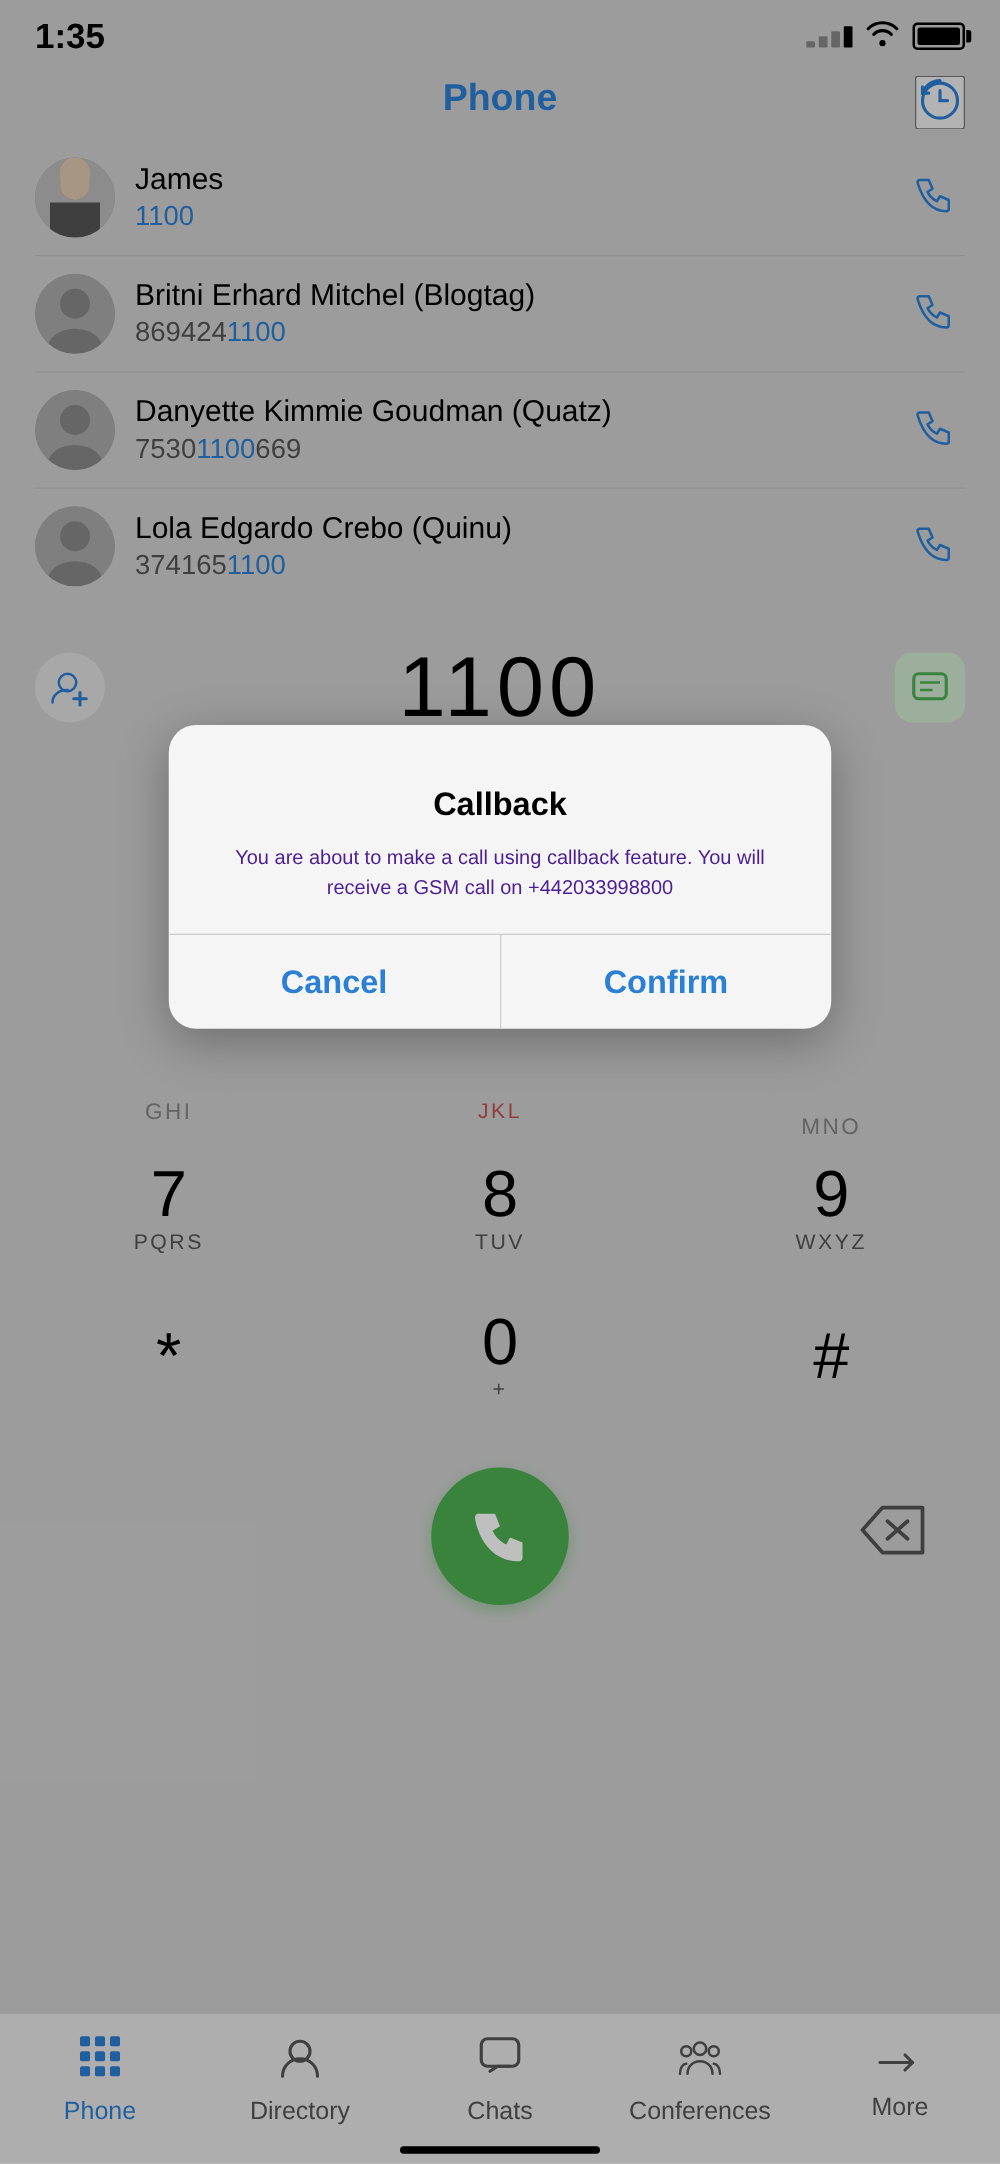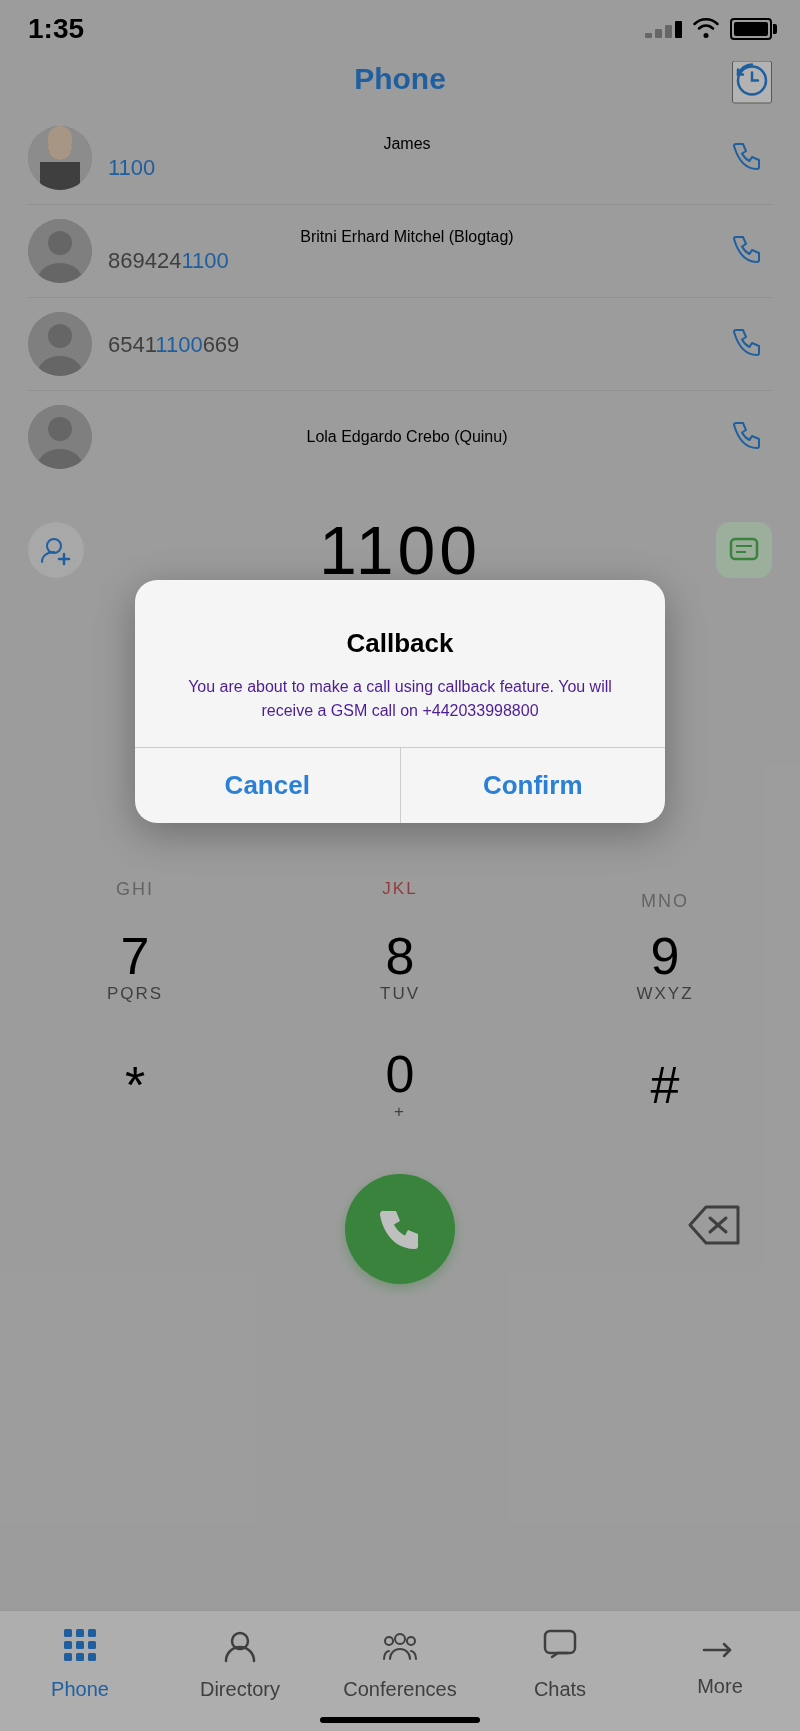--- a/index.html
+++ b/index.html
@@ -86,24 +86,23 @@
     }
     .contact-item:last-child { border-bottom: none; }
     .avatar {
       width: 64px; height: 64px; border-radius: 50%;
       background: #aaa; flex-shrink: 0;
       display: flex; align-items: center; justify-content: center;
       overflow: hidden;
     }
     .contact-info { flex: 1; }
     .contact-name {
-      font-size: 16px;
+      font-size: 24px;
       color: #000;
       font-weight: 400;
-      text-align: center;
     }
     .contact-number {
       font-size: 22px;
       color: #555;
       margin-top: 2px;
     }
     .contact-number .highlight {
       color: #2B7FD4;
     }
     .call-btn {
@@ -385,41 +384,45 @@
 
   <div class="contact-item">
     <div class="avatar">
       <svg width="64" height="64" viewBox="0 0 64 64">
         <circle cx="32" cy="32" r="32" fill="#aaa"></circle>
         <circle cx="32" cy="24" r="12" fill="#888"></circle>
         <ellipse cx="32" cy="60" rx="22" ry="16" fill="#888"></ellipse>
       </svg>
     </div>
     <div class="contact-info">
+      <div class="contact-name">Danyette Kimmie Goudman (Quatz)</div>
       <div class="contact-number">
-        <span>6541</span><span class="highlight">1100</span><span>669</span>
+        <span>7530</span><span class="highlight">1100</span><span>669</span>
       </div>
     </div>
     <button class="call-btn">
       <svg width="34" height="34" viewBox="0 0 34 34" fill="none">
         <path d="M6 4h7l3 7-4 2.5c1.5 3 4.5 6 7.5 7.5L22 17l7 3v7a2 2 0 0 1-2 2C10 29 5 9 4 6a2 2 0 0 1 2-2z" stroke="#2B7FD4" stroke-width="2" fill="none" stroke-linejoin="round"></path>
       </svg>
     </button>
   </div>
 
   <div class="contact-item">
     <div class="avatar">
       <svg width="64" height="64" viewBox="0 0 64 64">
         <circle cx="32" cy="32" r="32" fill="#aaa"></circle>
         <circle cx="32" cy="24" r="12" fill="#888"></circle>
         <ellipse cx="32" cy="60" rx="22" ry="16" fill="#888"></ellipse>
       </svg>
     </div>
     <div class="contact-info">
       <div class="contact-name">Lola Edgardo Crebo (Quinu)</div>
+      <div class="contact-number">
+        <span>374165</span><span class="highlight">1100</span>
+      </div>
     </div>
     <button class="call-btn">
       <svg width="34" height="34" viewBox="0 0 34 34" fill="none">
         <path d="M6 4h7l3 7-4 2.5c1.5 3 4.5 6 7.5 7.5L22 17l7 3v7a2 2 0 0 1-2 2C10 29 5 9 4 6a2 2 0 0 1 2-2z" stroke="#2B7FD4" stroke-width="2" fill="none" stroke-linejoin="round"></path>
       </svg>
     </button>
   </div>
 </div>
 
 <div class="dialer-display-row">
@@ -534,43 +537,43 @@
           <circle cx="18" cy="14" r="8" stroke="#555" stroke-width="2.5" fill="none"></circle>
           <path d="M4 34c0-8 6.3-14 14-14s14 6 14 14" stroke="#555" stroke-width="2.5" fill="none" stroke-linecap="round"></path>
         </svg>
       </div>
       <span class="nav-label">Directory</span>
     </div>
 
     <div class="nav-item">
       <div class="nav-icon-wrap">
         <svg width="36" height="36" viewBox="0 0 36 36" fill="none">
+          <rect x="3" y="4" width="30" height="22" rx="5" stroke="#555" stroke-width="2.5" fill="none"></rect>
+          <path d="M10 30 L16 26 L26 26" stroke="#555" stroke-width="2.5" fill="none" stroke-linecap="round"></path>
+        </svg>
+      </div>
+      <span class="nav-label">Chats</span>
+    </div>
+
+    <div class="nav-item">
+      <div class="nav-icon-wrap">
+        <svg width="36" height="36" viewBox="0 0 36 36" fill="none">
           <circle cx="18" cy="12" r="5" stroke="#555" stroke-width="2" fill="none"></circle>
           <circle cx="7" cy="14" r="4" stroke="#555" stroke-width="2" fill="none"></circle>
           <circle cx="29" cy="14" r="4" stroke="#555" stroke-width="2" fill="none"></circle>
           <path d="M2 32c0-5 2.5-8 5-8" stroke="#555" stroke-width="2" fill="none" stroke-linecap="round"></path>
           <path d="M34 32c0-5-2.5-8-5-8" stroke="#555" stroke-width="2" fill="none" stroke-linecap="round"></path>
           <path d="M8 32c0-6 4.5-10 10-10s10 4 10 10" stroke="#555" stroke-width="2" fill="none" stroke-linecap="round"></path>
         </svg>
       </div>
       <span class="nav-label">Conferences</span>
     </div>
 
     <div class="nav-item">
       <div class="nav-icon-wrap">
-        <svg width="36" height="36" viewBox="0 0 36 36" fill="none">
-          <rect x="3" y="4" width="30" height="22" rx="5" stroke="#555" stroke-width="2.5" fill="none"></rect>
-          <path d="M10 30 L16 26 L26 26" stroke="#555" stroke-width="2.5" fill="none" stroke-linecap="round"></path>
-        </svg>
-      </div>
-      <span class="nav-label">Chats</span>
-    </div>
-
-    <div class="nav-item">
-      <div class="nav-icon-wrap">
         <svg width="36" height="20" viewBox="0 0 36 20" fill="none">
           <line x1="2" y1="10" x2="28" y2="10" stroke="#555" stroke-width="2.5" stroke-linecap="round"></line>
           <polyline points="22,4 28,10 22,16" stroke="#555" stroke-width="2.5" fill="none" stroke-linecap="round" stroke-linejoin="round"></polyline>
         </svg>
       </div>
       <span class="nav-label">More</span>
     </div>
   </div>
   <div class="home-indicator"></div>
 </div>

